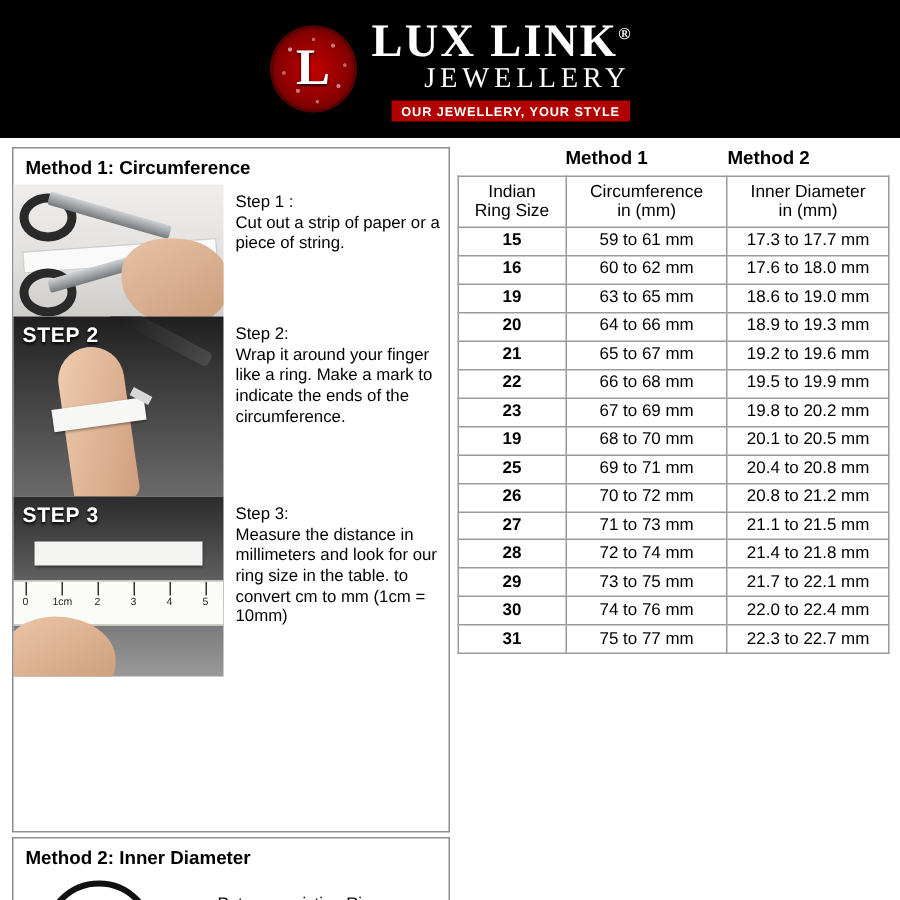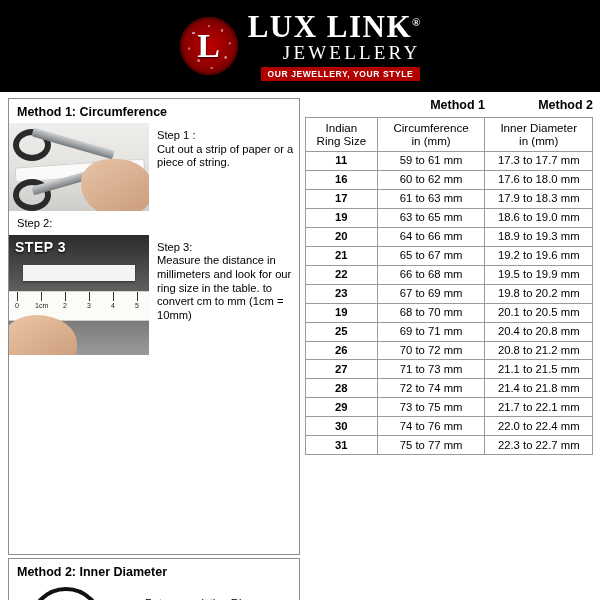--- a/index.html
+++ b/index.html
@@ -163,21 +163,21 @@
   }
   .m2-diagram .mmlabel{
     position:absolute;left:30px;top:14px;font-size:8.5px;color:#111;background:#fff;padding:0 2px;
   }
   .m2-text{flex:1;font-size:11.2px;line-height:1.25;padding-left:4px;}
 
   
   .tbl-wrap{position:absolute;left:305px;top:6px;width:288px;}
   .tbl-heads{display:flex;margin-left:72px;}
   .tbl-heads div{
-    flex:1;text-align:right;font-size:12.5px;font-weight:bold;padding-bottom:5px;
+    flex:1;text-align:left;font-size:12.5px;font-weight:bold;padding-bottom:5px;
   }
   table{
     border-collapse:collapse;width:288px;
     font-size:11.3px;
   }
   table th,table td{
     border:1px solid #9a9a9a;
     text-align:center;
     padding:2.5px 2px;
     line-height:1.15;
@@ -222,22 +222,30 @@
           <div class="blade-b"></div>
           <div class="hand"></div>
         </div>
         <div class="step-text">
           <span class="lbl">Step 1 :</span>
           <span>Cut out a strip of paper or a piece of string.</span>
         </div>
       </div>
 
       <div class="step-row">
+        <div class="step-img ph2">
+          <div class="steplabel">STEP 2</div>
+          <div class="finger"></div>
+          <div class="strip"></div>
+          <div class="pen"></div>
+          <div class="pentip"></div>
+        </div>
         <div class="step-text">
           <span class="lbl">Step 2:</span>
+          <span>Wrap it around your finger like a ring. Make a mark to indicate the ends of the circumference.</span>
         </div>
       </div>
 
       <div class="step-row">
         <div class="step-img ph3">
           <div class="steplabel">STEP 3</div>
           <div class="strip"></div>
           <div class="ruler">
             <span class="tick" style="left:8px"></span>
             <span class="tick" style="left:32px"></span>
@@ -296,35 +304,30 @@
               <span>in (mm)</span>
             </th>
             <th>
               <span>Inner Diameter</span><br>
               <span>in (mm)</span>
             </th>
           </tr>
         </thead>
         <tbody>
           <tr>
-              <td class="size">11</td>
+              <td class="size">15</td>
               <td>59 to 61 mm</td>
               <td>17.3 to 17.7 mm</td>
             </tr>
           <tr>
               <td class="size">16</td>
               <td>60 to 62 mm</td>
               <td>17.6 to 18.0 mm</td>
             </tr>
           <tr>
-              <td class="size">17</td>
-              <td>61 to 63 mm</td>
-              <td>17.9 to 18.3 mm</td>
-            </tr>
-          <tr>
               <td class="size">19</td>
               <td>63 to 65 mm</td>
               <td>18.6 to 19.0 mm</td>
             </tr>
           <tr>
               <td class="size">20</td>
               <td>64 to 66 mm</td>
               <td>18.9 to 19.3 mm</td>
             </tr>
           <tr>

